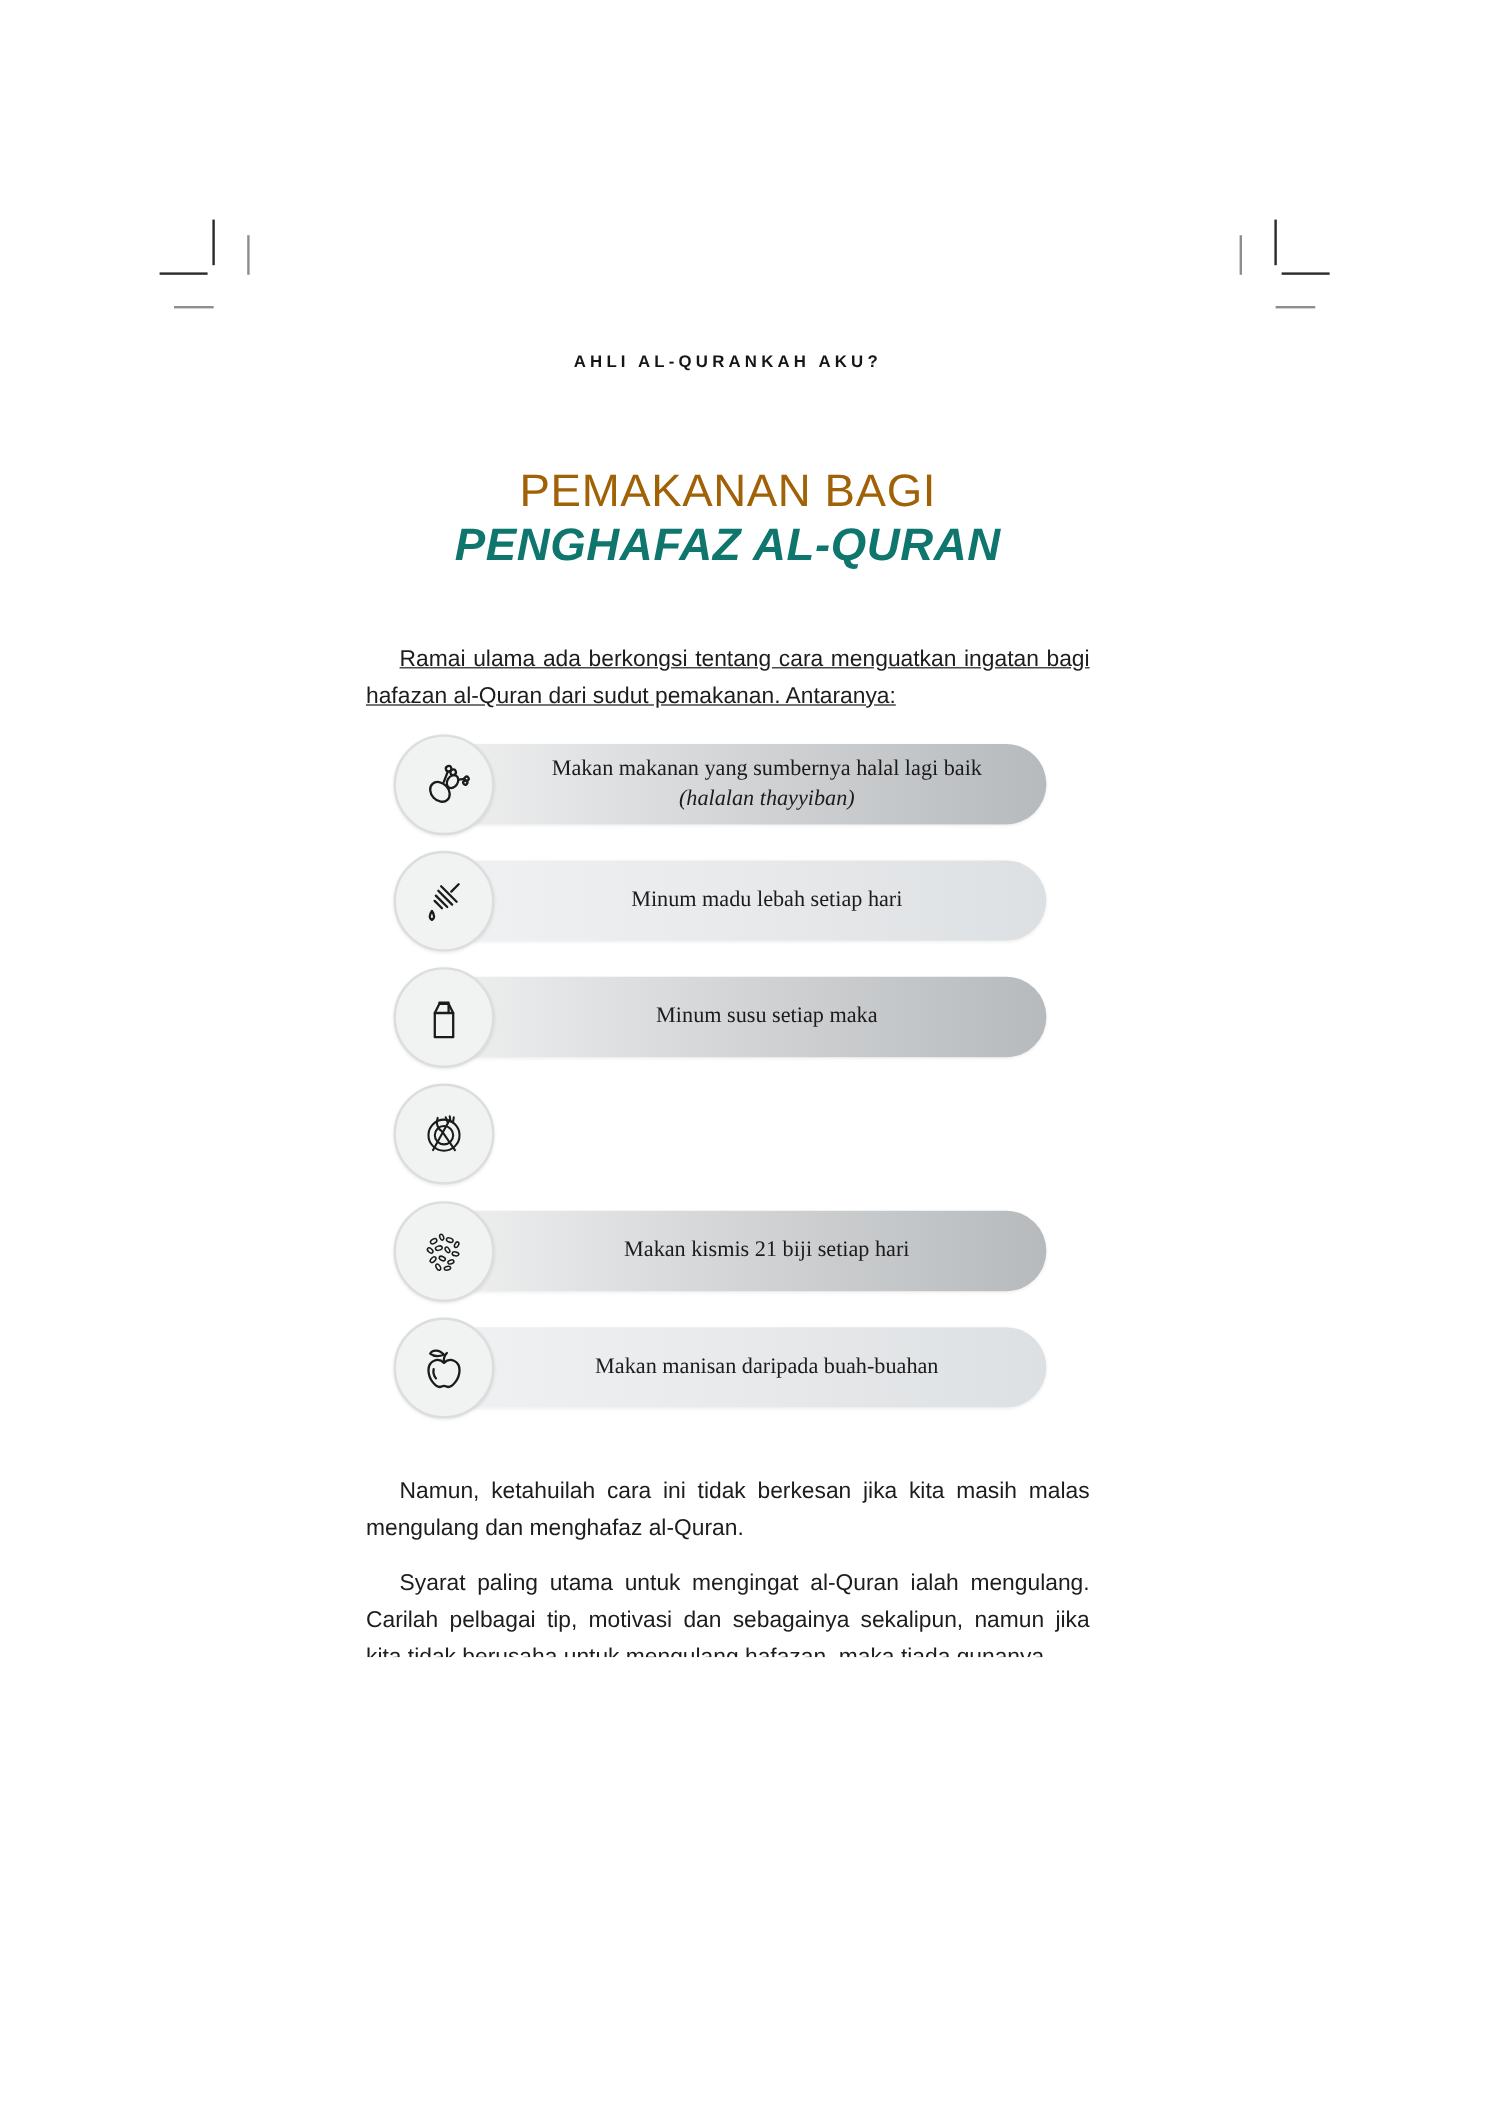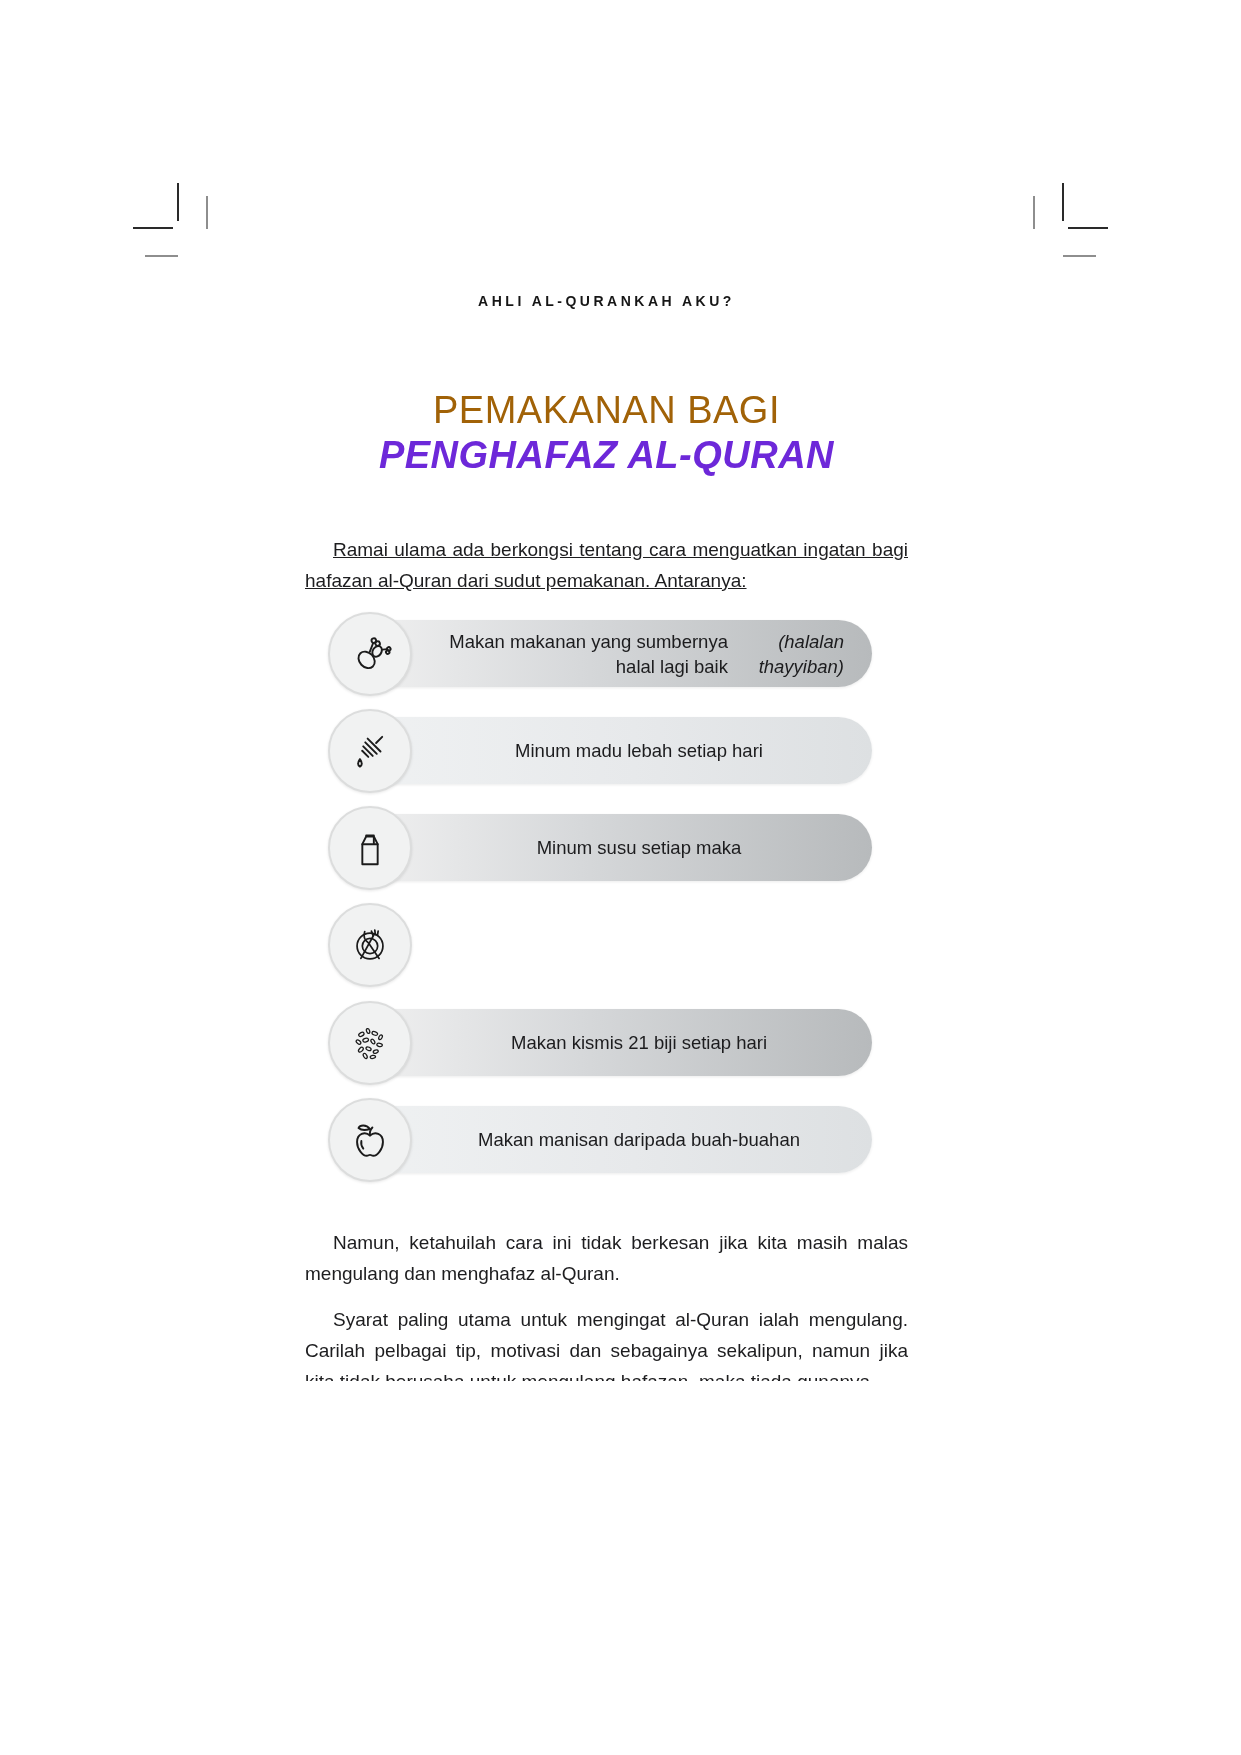--- a/index.html
+++ b/index.html
@@ -16,44 +16,44 @@
   .mark.gray{background:#8e8e8e;}
   
   .running-head{
     position:absolute;left:305px;top:293px;width:603px;
     text-align:center;font-size:14px;font-weight:700;
     letter-spacing:3.5px;color:#161616;
   }
   
   .title-wrap{position:absolute;left:270px;top:388px;width:673px;text-align:center;}
   .title-line1{font-size:38px;font-weight:400;letter-spacing:.5px;color:#a16207;line-height:44px;margin:0;}
-  .title-line2{font-size:38px;font-weight:700;font-style:italic;letter-spacing:.5px;color:#6d28d9;line-height:46px;margin:0;}
+  .title-line2{font-size:38px;font-weight:700;font-style:italic;letter-spacing:.5px;color:#0f766e;line-height:46px;margin:0;}
   
   .body-par{
     position:absolute;left:305px;width:603px;
     font-size:19px;line-height:31px;
     text-align:justify;text-indent:28px;margin:0;color:#1d1d1f;
   }
   .par-intro{top:534px;text-decoration:underline;}
   .par-close1{top:1227px;}
   .par-close2{top:1304px;}
   
   .tip-row{position:absolute;left:328px;width:544px;height:84px;}
   .tip-bar{
     position:absolute;left:14px;right:0;top:8px;height:67px;
     border-radius:34px;
     box-shadow:0 1px 3px rgba(0,0,0,.08);
   }
   .tip-bar.dark{background:linear-gradient(to right,#f3f3f3 0%,#d6d8da 45%,#b7babc 100%);}
   .tip-bar.light{background:linear-gradient(to right,#f0f2f3 0%,#e7e9eb 55%,#dde0e2 100%);}
   .tip-text{
     position:absolute;left:0;right:0;top:0;bottom:0;
-    display:flex;flex-direction:row;justify-content:center;align-items:center;
+    display:flex;flex-direction:column;justify-content:center;align-items:center;
     padding-left:92px;padding-right:28px;
-    font-size:18.5px;line-height:25px;text-align:right;color:#1c1c1e;
+    font-size:18.5px;line-height:25px;text-align:left;color:#1c1c1e;font-family:Liberation Serif, serif;
   }
   .tip-sub{font-style:italic;}
   .tip-sub:empty{display:none;}
   .tip-circle{
     position:absolute;left:0;top:0;width:84px;height:84px;border-radius:50%;
     background:#f1f2f2;border:2px solid #dcdddd;box-sizing:border-box;
     display:flex;align-items:center;justify-content:center;
     box-shadow:0 1px 3px rgba(0,0,0,.10);
   }
   .r1{top:612px;} .r2{top:709px;} .r3{top:806px;} .r4{top:903px;} .r5{top:1001px;} .r6{top:1098px;}

